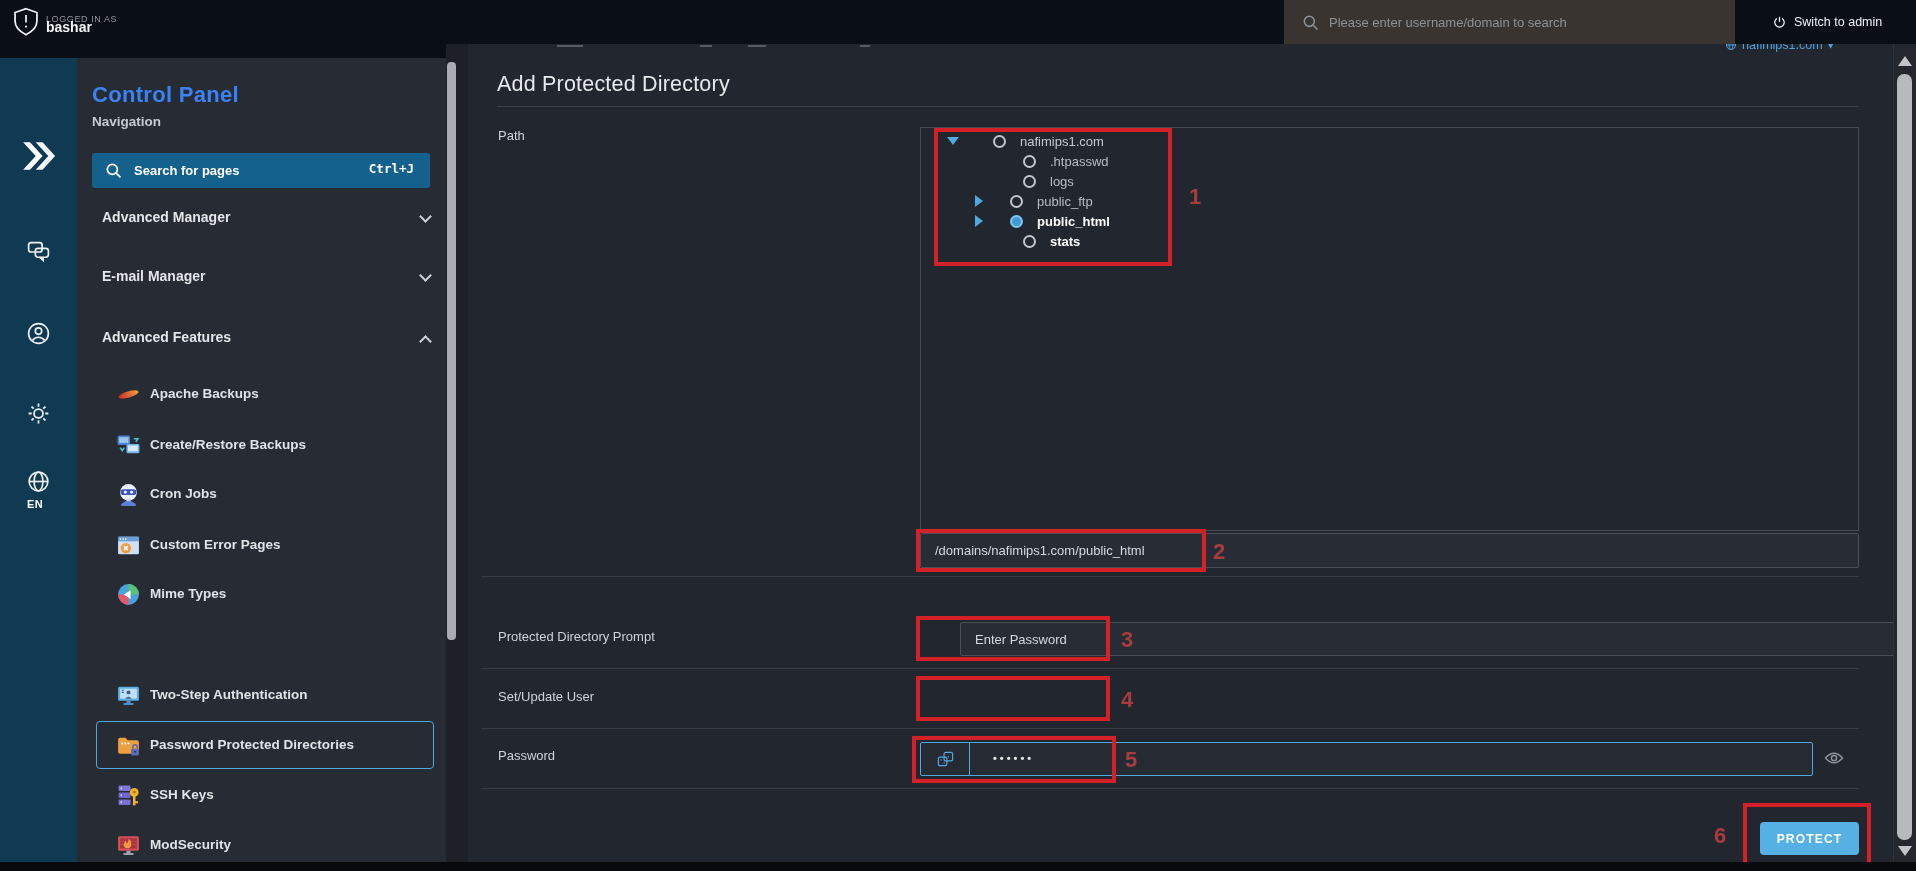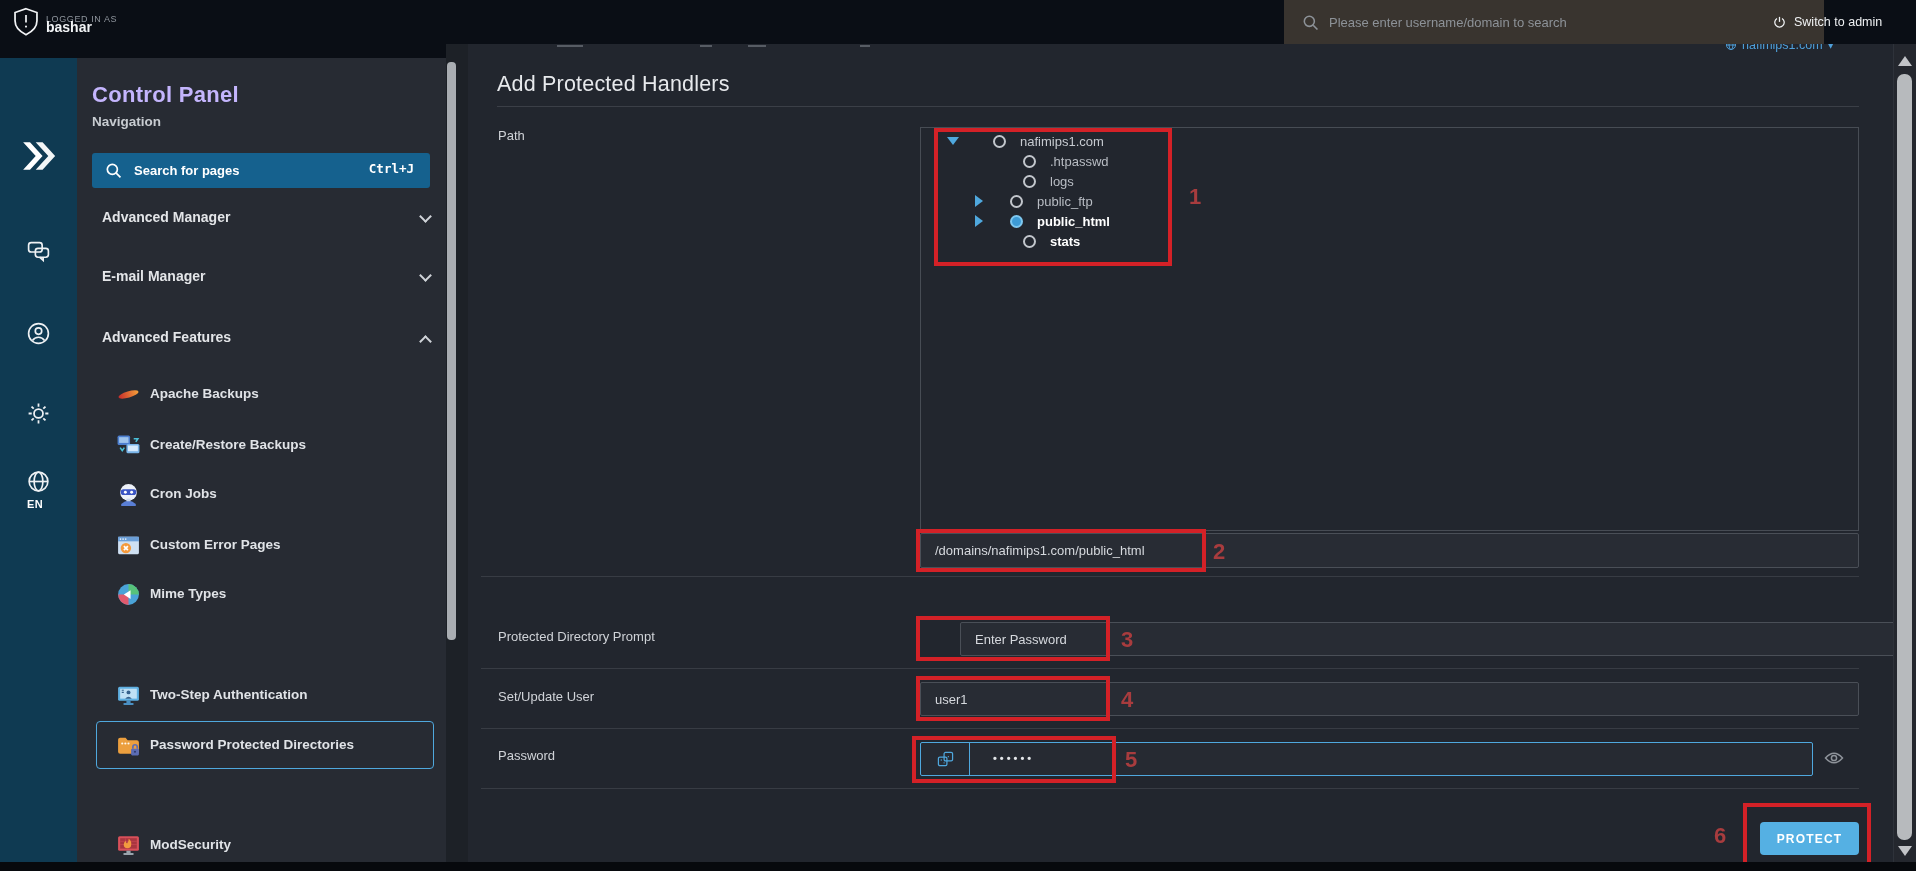--- a/index.html
+++ b/index.html
@@ -6,41 +6,41 @@
   html,body { background:#101318; }
   body { font-family:"Liberation Sans", sans-serif; }
   #app { position:relative; width:1916px; height:871px; background:#22262e; overflow:hidden; }
 
   
   .topbar { position:absolute; left:0; top:0; width:1916px; height:44px; background:#0a0e15; z-index:30; }
   .topbar-patch { position:absolute; left:0; top:44px; width:446px; height:14px; background:#0a0e15; z-index:29; }
   .shield { position:absolute; left:12px; top:7px; width:28px; height:30px; }
   .liau { position:absolute; left:46px; top:14px; font-size:9px; letter-spacing:.6px; color:#8f959d; }
   .uname { position:absolute; left:46px; top:19px; font-size:14px; font-weight:bold; color:#f2f4f6; }
-  .top-search { position:absolute; left:1284px; top:0; width:540px; height:44px; background:#39342f; display:flex; align-items:center; }
+  .top-search { position:absolute; left:1284px; top:0; width:451px; height:44px; background:#39342f; display:flex; align-items:center; }
   .top-search svg { margin-left:18px; }
   .top-search-input { flex:1; margin-left:10px; background:transparent; border:none; outline:none; color:#cfd3d8; font-size:13px; font-family:inherit; }
   .top-search-input::placeholder { color:#8d9298; }
   .switch-admin { position:absolute; left:1764px; top:0; width:152px; height:44px; display:flex; align-items:center; gap:7px; color:#f0f2f4; font-size:12.5px; cursor:pointer; }
   .switch-admin svg { margin-left:8px; }
 
   
   .rail { position:absolute; left:0; top:58px; width:77px; height:804px; background:#0f3a52; z-index:25; }
   .rail .ric { position:absolute; left:26px; }
   .rail .ric.logo { left:20px; top:82px; }
   .ric.chat   { top:181px; }
   .ric.user   { top:263px; }
   .ric.gear   { top:343px; }
   .ric.globe  { top:411px; }
   .rail-lang  { position:absolute; left:27px; top:440px; color:#fff; font-size:11px; font-weight:bold; letter-spacing:.5px; }
   .ric.logout { top:810px; }
 
   
   .sidebar { position:absolute; left:77px; top:58px; width:369px; height:804px; background:#272b33; z-index:20; }
-  .sb-title { position:absolute; left:15px; top:24px; font-size:22px; font-weight:600; color:#c4b5fd; letter-spacing:.3px; }
+  .sb-title { position:absolute; left:15px; top:24px; font-size:22px; font-weight:600; color:#3b82f6; letter-spacing:.3px; }
   .sb-sub { position:absolute; left:15px; top:56px; font-size:13.5px; font-weight:bold; color:#c8ccd1; }
   .sb-search { position:absolute; left:15px; top:95px; width:338px; height:35px; background:#15618e; border-radius:3px; display:flex; align-items:center; cursor:pointer; }
   .sb-search svg { margin-left:13px; }
   .sb-search-label { margin-left:12px; font-size:13px; font-weight:bold; color:#fff; }
   .sb-shortcut { position:absolute; right:16px; top:8px; font-family:"DejaVu Sans Mono", monospace; font-size:12.5px; font-weight:bold; color:#fff; }
   .sb-section { position:absolute; left:25px; width:320px; height:24px; font-size:14px; font-weight:600; color:#e3e5e8; cursor:pointer; }
   .sb-chev { position:absolute; right:-8px; top:5px; width:9px; height:9px; border-right:2px solid #cfd3d8; border-bottom:2px solid #cfd3d8; }
   .chev-down { transform:rotate(45deg); top:3px; }
   .chev-up { transform:rotate(-135deg); top:8px; }
   .sb-item { position:absolute; left:0; width:369px; height:48px; cursor:pointer; }
@@ -267,20 +267,37 @@
             <circle cx="6" cy="10" r="1" fill="#fff8ec"></circle>
             <circle cx="9" cy="10" r="1" fill="#fff8ec"></circle>
             <circle cx="12" cy="10" r="1" fill="#fff8ec"></circle>
             <rect x="14.5" y="15" width="7.5" height="6.5" rx="1" fill="#5b6cb4"></rect>
             <path d="M16.2 15 v-1.6 a2.1 2.1 0 0 1 4.2 0 V15" stroke="#5b6cb4" fill="none" stroke-width="1.6"></path>
             <circle cx="18.2" cy="18" r="1" fill="#2e3a6e"></circle>
           </svg>
       </span>
       <span class="sb-item-label">Password Protected Directories</span>
     </div>
+    <div class="sb-item" style="top:713px">
+      <span class="mi">
+        <svg viewBox="0 0 24 24">
+            <rect x="2.5" y="2.5" width="11.5" height="5.2" rx="1" fill="#8077d8"></rect>
+            <rect x="2.5" y="9.2" width="11.5" height="5.2" rx="1" fill="#6f66cf"></rect>
+            <rect x="2.5" y="15.9" width="11.5" height="5.2" rx="1" fill="#7a70d4"></rect>
+            <circle cx="5" cy="5" r="0.8" fill="#cfe8f8"></circle>
+            <circle cx="5" cy="11.7" r="0.8" fill="#cfe8f8"></circle>
+            <circle cx="5" cy="18.4" r="0.8" fill="#cfe8f8"></circle>
+            <circle cx="17.5" cy="9" r="4.2" fill="#f0b429"></circle>
+            <circle cx="17.5" cy="8.6" r="1.5" fill="#b07f14"></circle>
+            <rect x="16.3" y="12.5" width="2.4" height="9" fill="#f0b429"></rect>
+            <rect x="18.2" y="17.5" width="3" height="2" fill="#f0b429"></rect>
+          </svg>
+      </span>
+      <span class="sb-item-label">SSH Keys</span>
+    </div>
     <div class="sb-item" style="top:763px">
       <span class="mi">
         <svg viewBox="0 0 24 24">
             <rect x="2" y="3" width="20" height="14" rx="1.5" fill="#d8505a"></rect>
             <rect x="4" y="5" width="16" height="10" fill="#a83640"></rect>
             <path d="M4 8 h16 M4 11 h16 M9 5 v3 M14 8 v3 M9 11 v4" stroke="#c4454e" stroke-width="0.8"></path>
             <path d="M12.2 5.5 q3 2.5 2.4 5.5 a3.6 3.6 0 0 1 -7.2 0 q0.1 -2.2 2 -3.6 q0 2 1.2 2.6 q1.8 -1.6 1.6 -4.5 z" fill="#f29b3f"></path>
             <rect x="10" y="17" width="4" height="2.2" fill="#9aa4ad"></rect>
             <rect x="7" y="19.2" width="10" height="1.8" rx="0.9" fill="#9aa4ad"></rect>
           </svg>
@@ -301,21 +318,21 @@
       <svg width="12" height="12" viewBox="0 0 24 24" fill="none" stroke="#4f9fd9" stroke-width="2">
           <circle cx="12" cy="12" r="9"></circle>
           <ellipse cx="12" cy="12" rx="4" ry="9"></ellipse>
           <line x1="3" y1="12" x2="21" y2="12"></line>
         </svg>
       <span>nafimips1.com</span>
       <span>▾</span>
     </div>
   </div>
 
-  <div class="main-title">Add Protected Handlers</div>
+  <div class="main-title">Add Protected Directory</div>
   <div class="title-hr"></div>
 
   <div class="fl" style="top:128px">Path</div>
 
   <div class="tree-panel">
     <div class="trow" style="left:26px; top:3px">
       <span class="tri-d"></span>
       <span class="rdo" style="margin-left:34px"></span>
       <span class="tlabel root">nafimips1.com</span>
     </div>
@@ -346,21 +363,20 @@
   <input class="finput" style="top: 533px; height: 35px;" type="text" value="/domains/nafimips1.com/public_html">
 
   <div class="sep" style="top:576px"></div>
 
   <div class="fl" style="top:629px">Protected Directory Prompt</div>
   <input class="finput" style="top: 622px; margin-left: 40px;" type="text" value="Enter Password">
 
   <div class="sep" style="top:668px"></div>
 
   <div class="fl" style="top:689px">Set/Update User</div>
-  <input class="finput" style="top: 682px;" type="text" value="user1">
 
   <div class="sep" style="top:728px"></div>
 
   <div class="fl" style="top:748px">Password</div>
   <div class="pw-field">
     <div class="pw-gen">
       <svg width="17" height="17" viewBox="0 0 18 18" fill="none" stroke="#4fa8de" stroke-width="1.3">
         <rect x="1.5" y="6.5" width="9" height="9" rx="1.5"></rect>
         <rect x="7.5" y="1.5" width="9" height="9" rx="1.5"></rect>
         <circle cx="4.5" cy="9.5" r="0.7" fill="#4fa8de" stroke="none"></circle>

